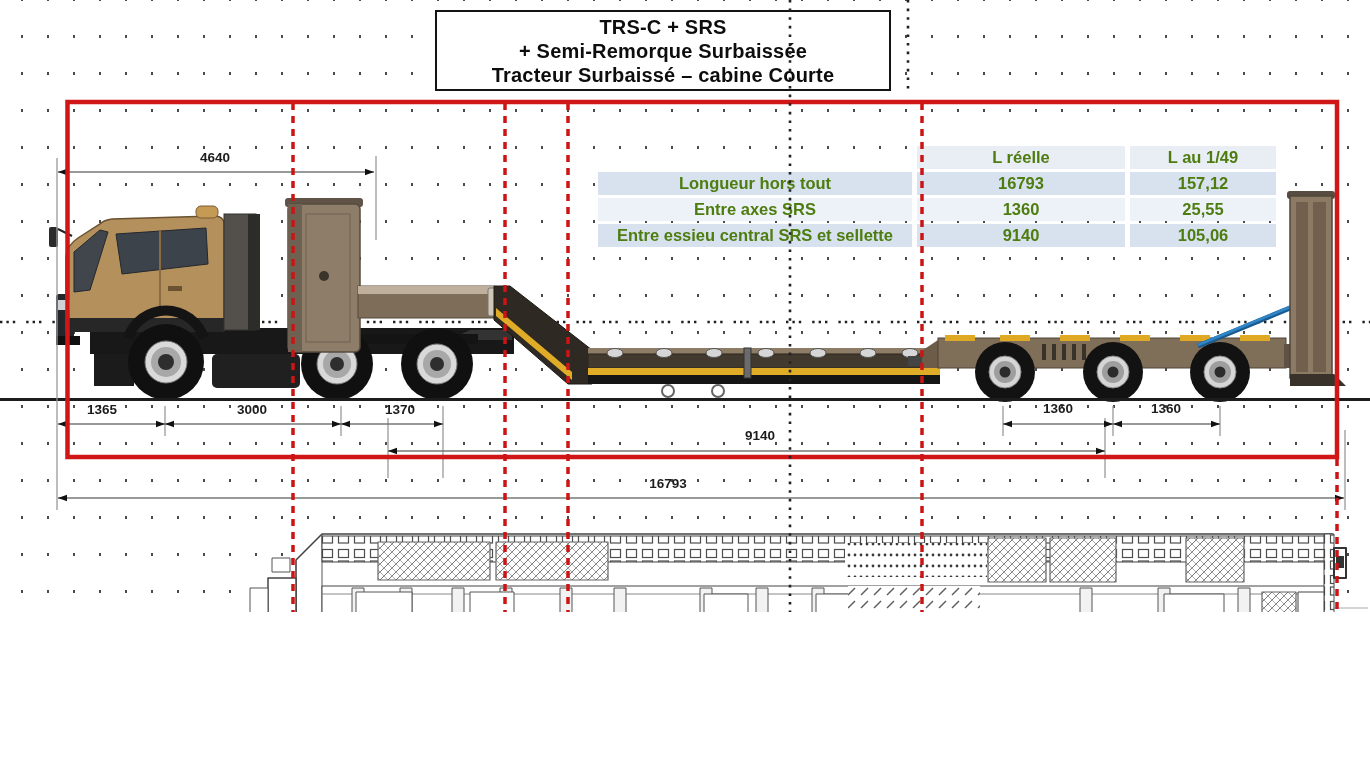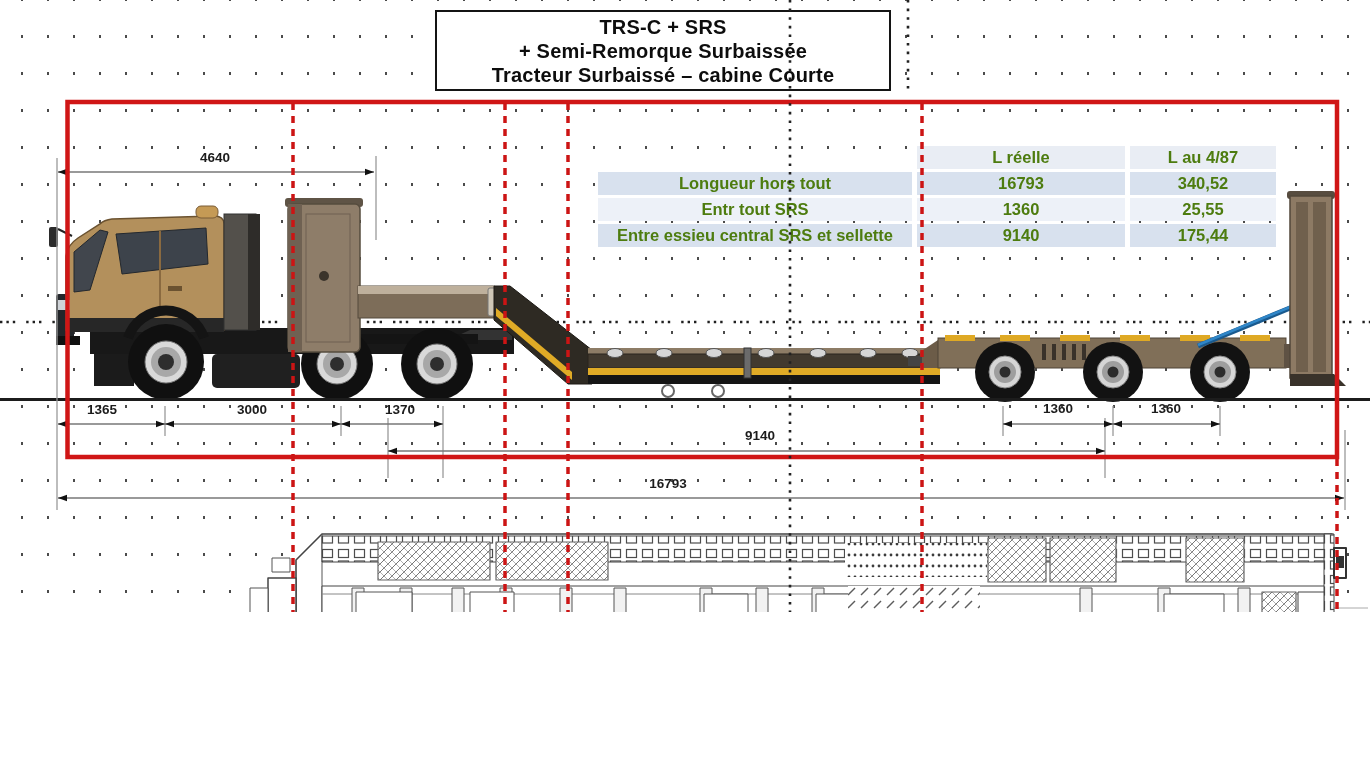--- a/index.html
+++ b/index.html
@@ -34,33 +34,33 @@
 
   <div class="titlebox">
     <div>TRS-C + SRS</div>
     <div>+ Semi-Remorque Surbaissée</div>
     <div>Tracteur Surbaissé – cabine Courte</div>
   </div>
 
   <div class="spec">
     <div class="cell"></div>
     <div class="cell hdr">L réelle</div>
-    <div class="cell hdr">L au 4/87</div>
+    <div class="cell hdr">L au 1/49</div>
 
     <div class="cell rowa">Longueur hors tout</div>
     <div class="cell rowa">16793</div>
-    <div class="cell rowa">340,52</div>
-
-    <div class="cell rowb">Entr tout SRS</div>
+    <div class="cell rowa">157,12</div>
+
+    <div class="cell rowb">Entre axes SRS</div>
     <div class="cell rowb">1360</div>
     <div class="cell rowb">25,55</div>
 
     <div class="cell rowa smalltxt">Entre essieu central SRS et sellette</div>
     <div class="cell rowa">9140</div>
-    <div class="cell rowa">175,44</div>
+    <div class="cell rowa">105,06</div>
   </div>
 
   <svg class="art" width="1370" height="768" viewBox="0 0 1370 768">
     <defs>
       <pattern id="hatchPat" width="8" height="8" patternUnits="userSpaceOnUse">
         <rect width="8" height="8" fill="#ffffff"></rect>
         <path d="M0,8 L8,0" stroke="#767676" stroke-width="1"></path>
         <path d="M0,0 L8,8" stroke="#9a9a9a" stroke-width="0.8"></path>
       </pattern>
       <pattern id="railPat" width="16" height="26" patternUnits="userSpaceOnUse">

